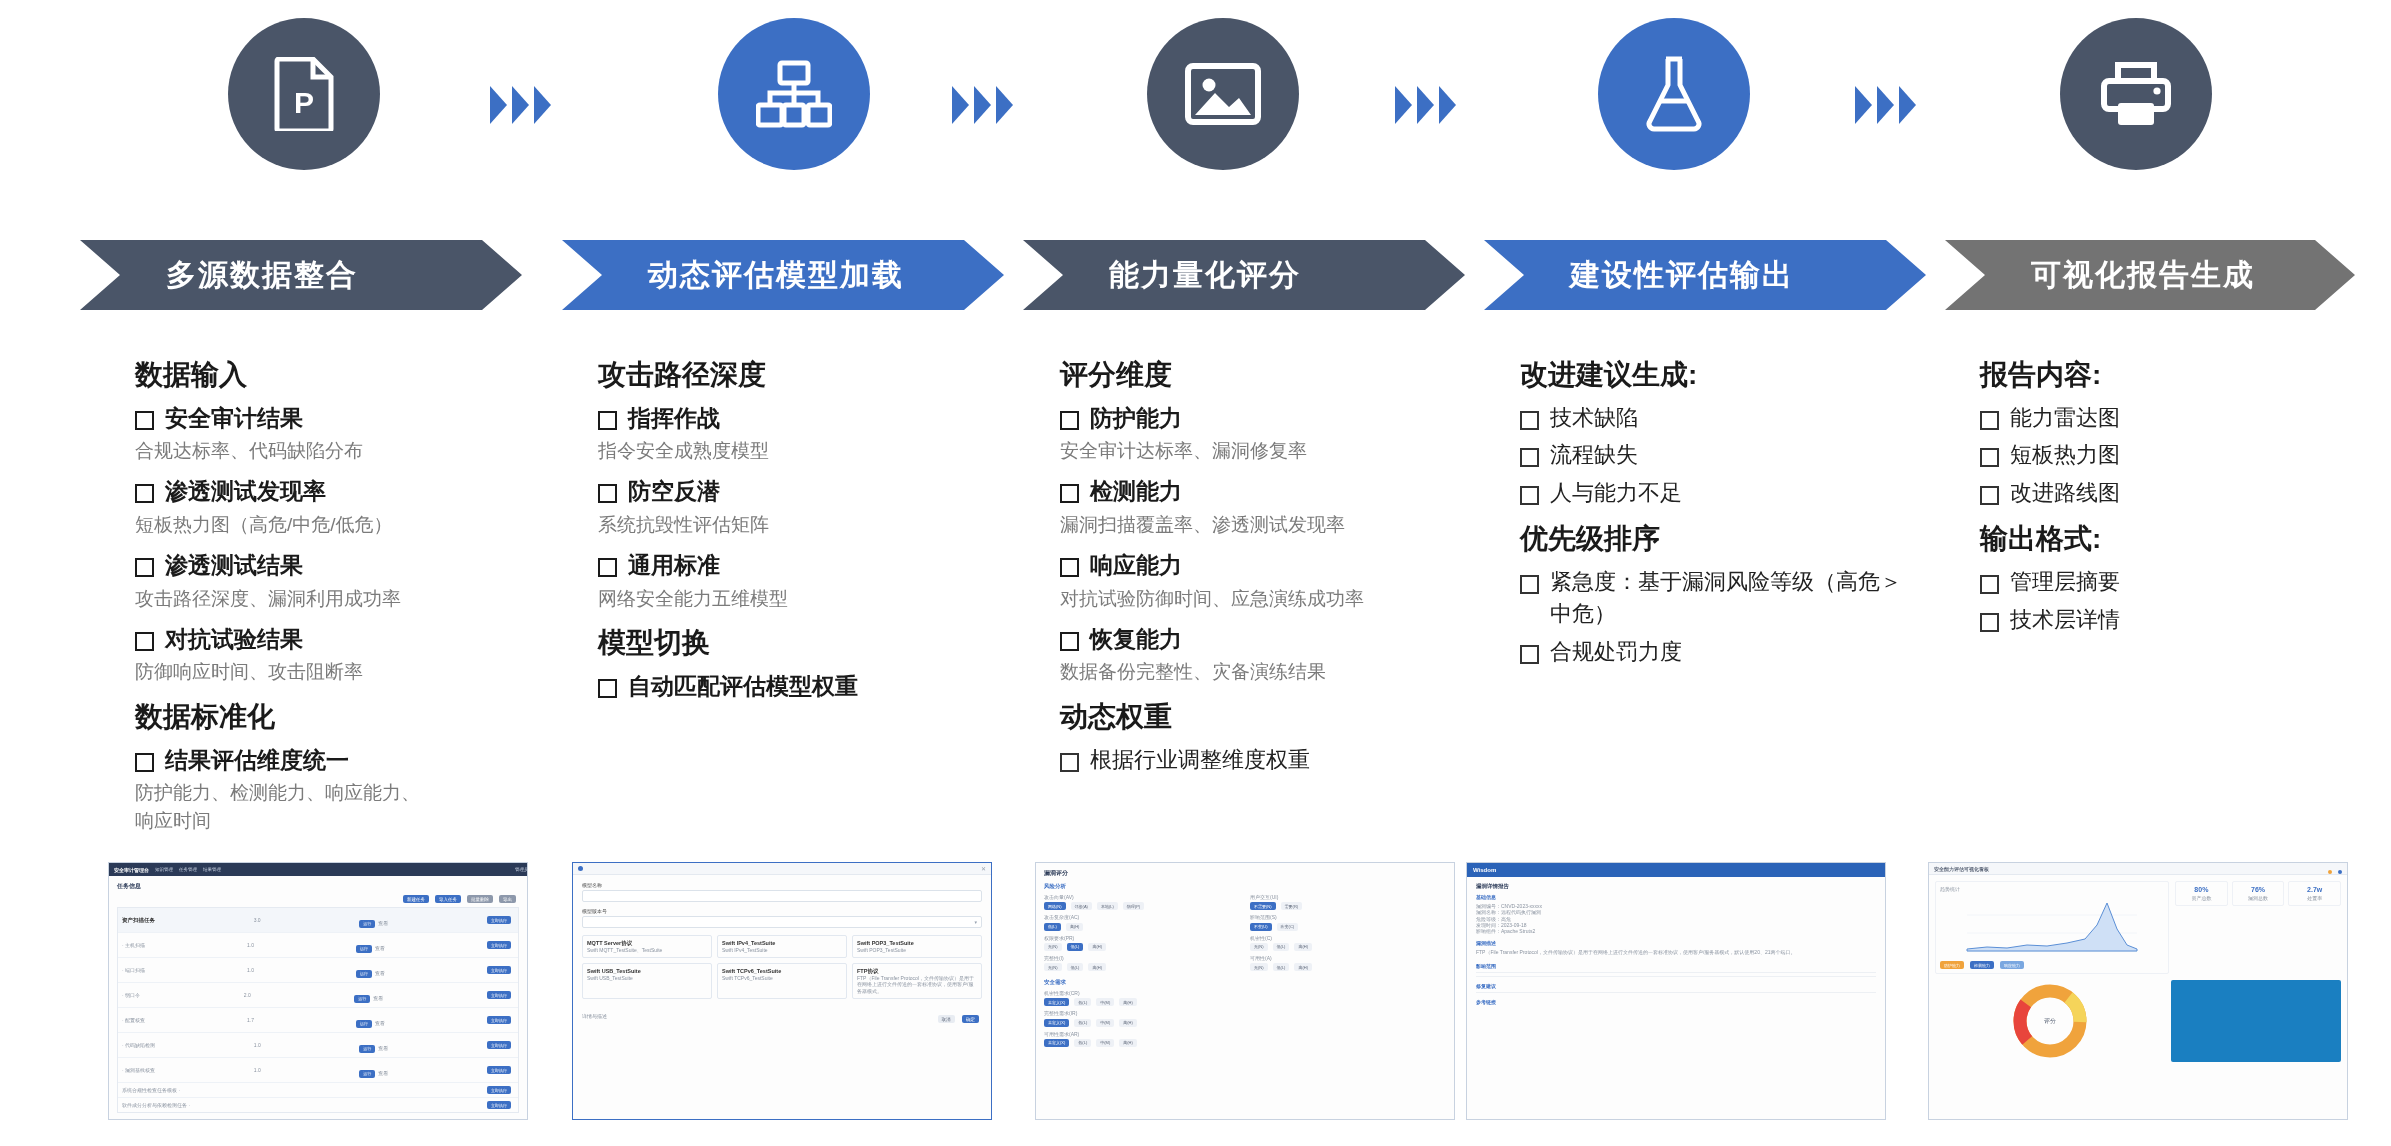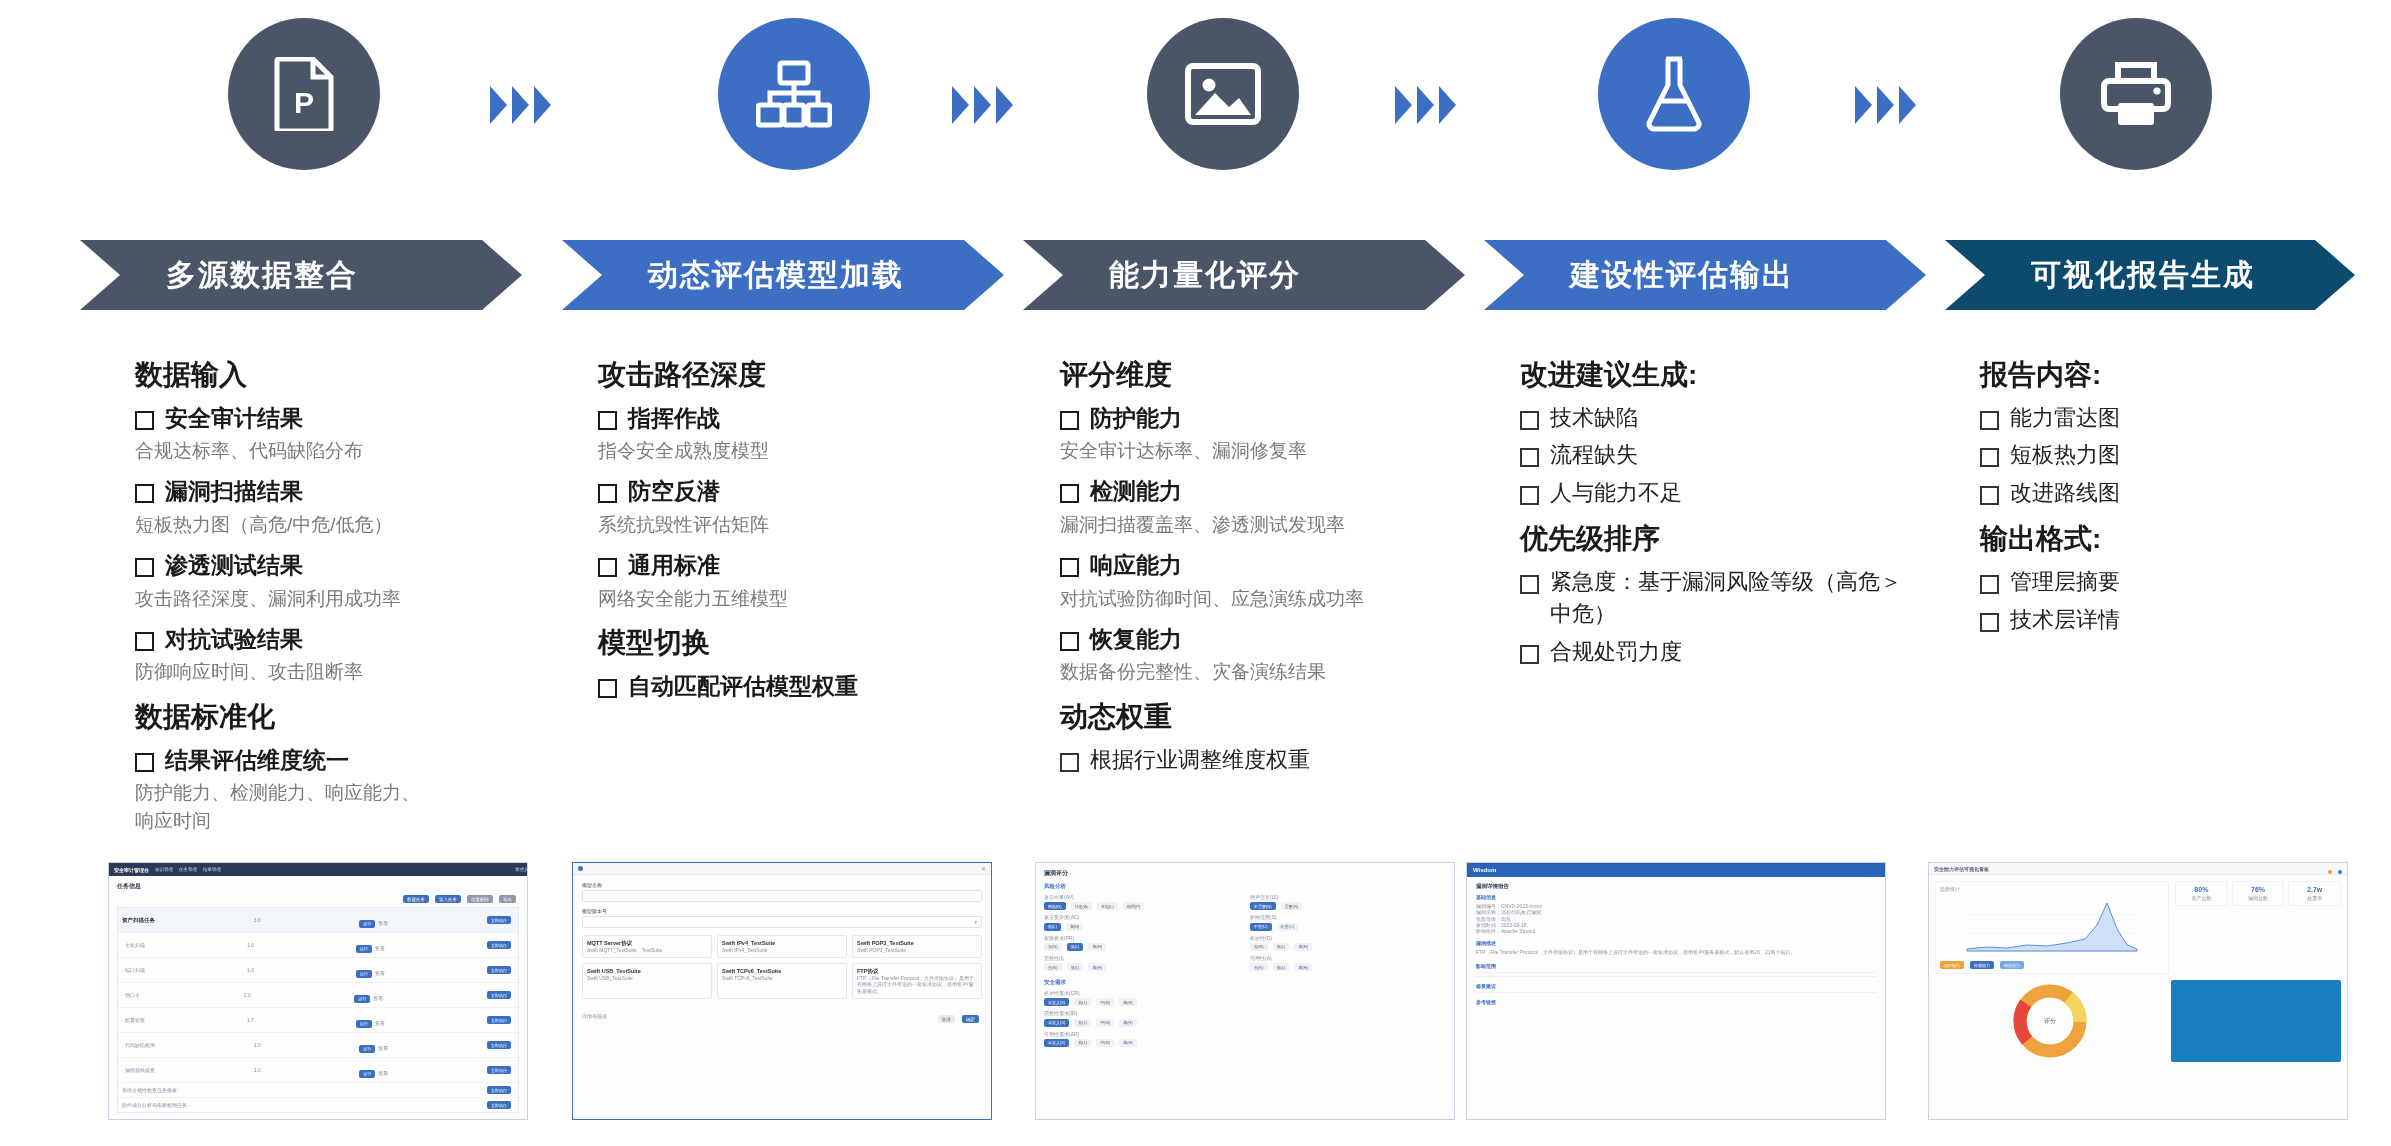--- a/index.html
+++ b/index.html
@@ -235,35 +235,35 @@
     </div>
     <div class="banner" style="left:562px; width:442px; background:#3c6fc4;">
       <span>动态评估模型加载</span>
     </div>
     <div class="banner" style="left:1023px; width:442px; background:#4a5568;text-align:center;">
       <span>能力量化评分</span>
     </div>
     <div class="banner" style="left:1484px; width:442px; background:#3c6fc4;">
       <span>建设性评估输出</span>
     </div>
-    <div class="banner" style="left:1945px; width:410px; background:#0c4a6e;">
+    <div class="banner" style="left:1945px; width:410px; background:#737373;">
       <span>可视化报告生成</span>
     </div>
   </div>
 
   <div class="col" style="left:135px;">
     <div class="h-title">数据输入</div>
     <div class="chk-line">
         <span class="box"></span>
         <span>安全审计结果</span>
       </div>
     <div class="sub">合规达标率、代码缺陷分布</div>
     <div class="chk-line">
         <span class="box"></span>
-        <span>漏洞扫描结果</span>
+        <span>渗透测试发现率</span>
       </div>
     <div class="sub">短板热力图（高危/中危/低危）</div>
     <div class="chk-line">
         <span class="box"></span>
         <span>渗透测试结果</span>
       </div>
     <div class="sub">攻击路径深度、漏洞利用成功率</div>
     <div class="chk-line">
         <span class="box"></span>
         <span>对抗试验结果</span>

